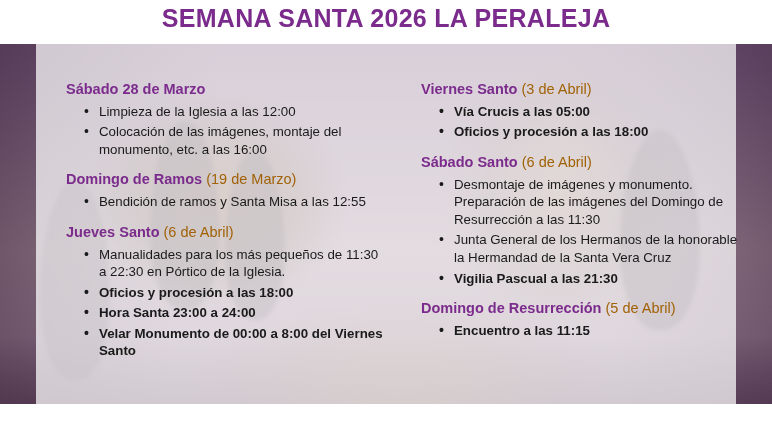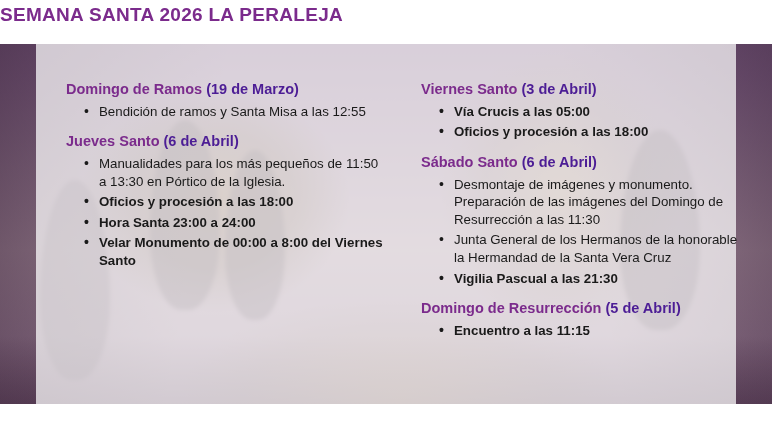--- a/index.html
+++ b/index.html
@@ -50,21 +50,22 @@
     left: 0; top: 0;
     width: 772px;
     height: 44px;
     background: #ffffff;
     z-index: 5;
   }
   #title {
     position: absolute;
     left: 0; top: 4px;
     width: 772px;
-    font-size: 19px;
+    text-align: center;
+    font-size: 25px;
     font-weight: bold;
     color: #7b2b8c;
     letter-spacing: 0.3px;
     font-family: "Liberation Sans", sans-serif;
   }
 
   
   #bottom-band {
     position: absolute;
     left: 0; bottom: 0;
@@ -94,22 +95,22 @@
   #col-right { left: 385px; }
 
   .day-head {
     margin: 0 0 4px 0;
     font-size: 14.5px;
     font-weight: bold;
     color: #7b2b8c;
     line-height: 1.3;
   }
   .day-head .date {
-    font-weight: bold;
-    color: #4c1d95;
+    font-weight: normal;
+    color: #a16207;
     text-align: right;
   }
   .group { margin-bottom: 12px; }
   .group:last-child { margin-bottom: 0; }
 
   ul.items {
     list-style: none;
     margin: 0 0 0 18px;
     padding: 0;
   }
@@ -142,38 +143,48 @@
 </div>
 
 <div id="title-band">
   <div id="title">SEMANA SANTA 2026 LA PERALEJA</div>
 </div>
 
 <div id="panel">
 
   <div class="col" id="col-left">
 
+    <div class="group">
+      <div class="day-head">
+        <span>Sábado 28 de Marzo</span>
+        <span class="date"></span>
+      </div>
+      <ul class="items">
+        <li>Limpieza de la Iglesia a las 12:00</li>
+        <li>Colocación de las imágenes, montaje del monumento, etc. a las 16:00</li>
+      </ul>
+    </div>
 
     <div class="group">
       <div class="day-head">
         <span>Domingo de Ramos</span>
         <span class="date">(19 de Marzo)</span>
       </div>
       <ul class="items">
         <li>Bendición de ramos y Santa Misa a las 12:55</li>
       </ul>
     </div>
 
     <div class="group">
       <div class="day-head">
         <span>Jueves Santo</span>
         <span class="date">(6 de Abril)</span>
       </div>
       <ul class="items">
-        <li>Manualidades para los más pequeños de 11:50 a 13:30 en Pórtico de la Iglesia.</li>
+        <li>Manualidades para los más pequeños de 11:30 a 22:30 en Pórtico de la Iglesia.</li>
         <li class="bold">Oficios y procesión a las 18:00</li>
         <li class="bold">Hora Santa 23:00 a 24:00</li>
         <li class="bold">Velar Monumento de 00:00 a 8:00 del Viernes Santo</li>
       </ul>
     </div>
 
   </div>
 
   <div class="col" id="col-right">
 

